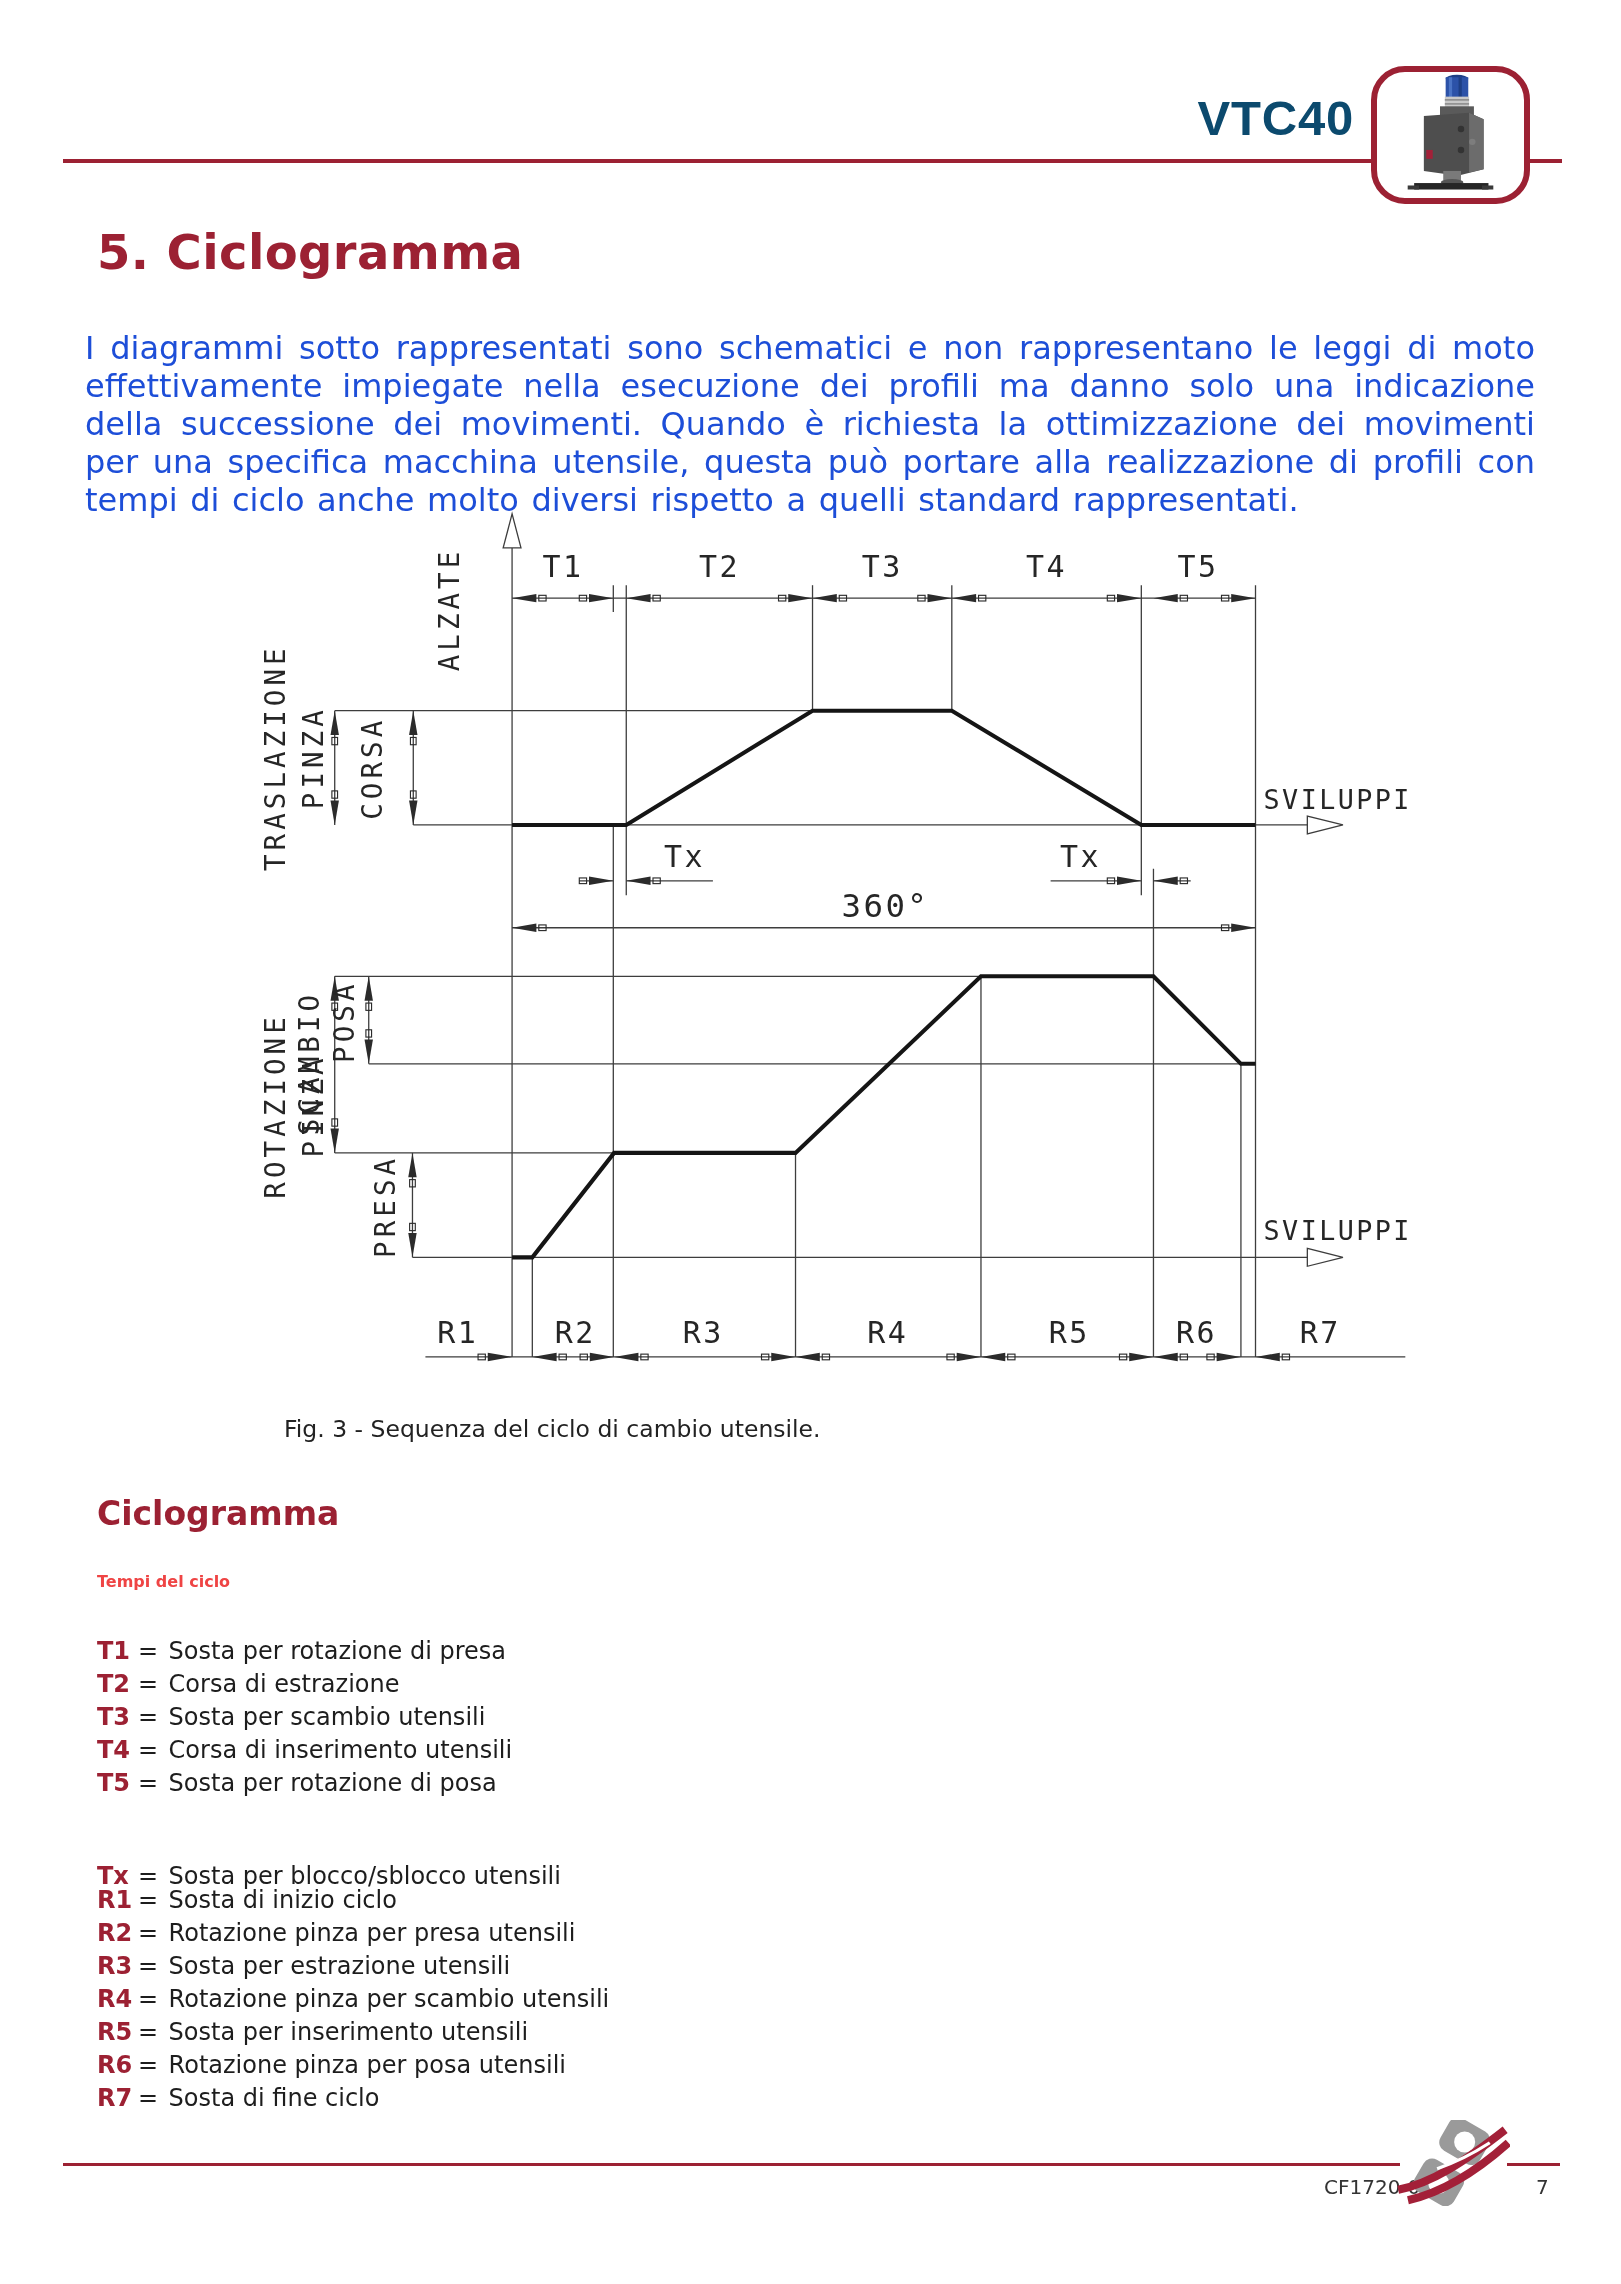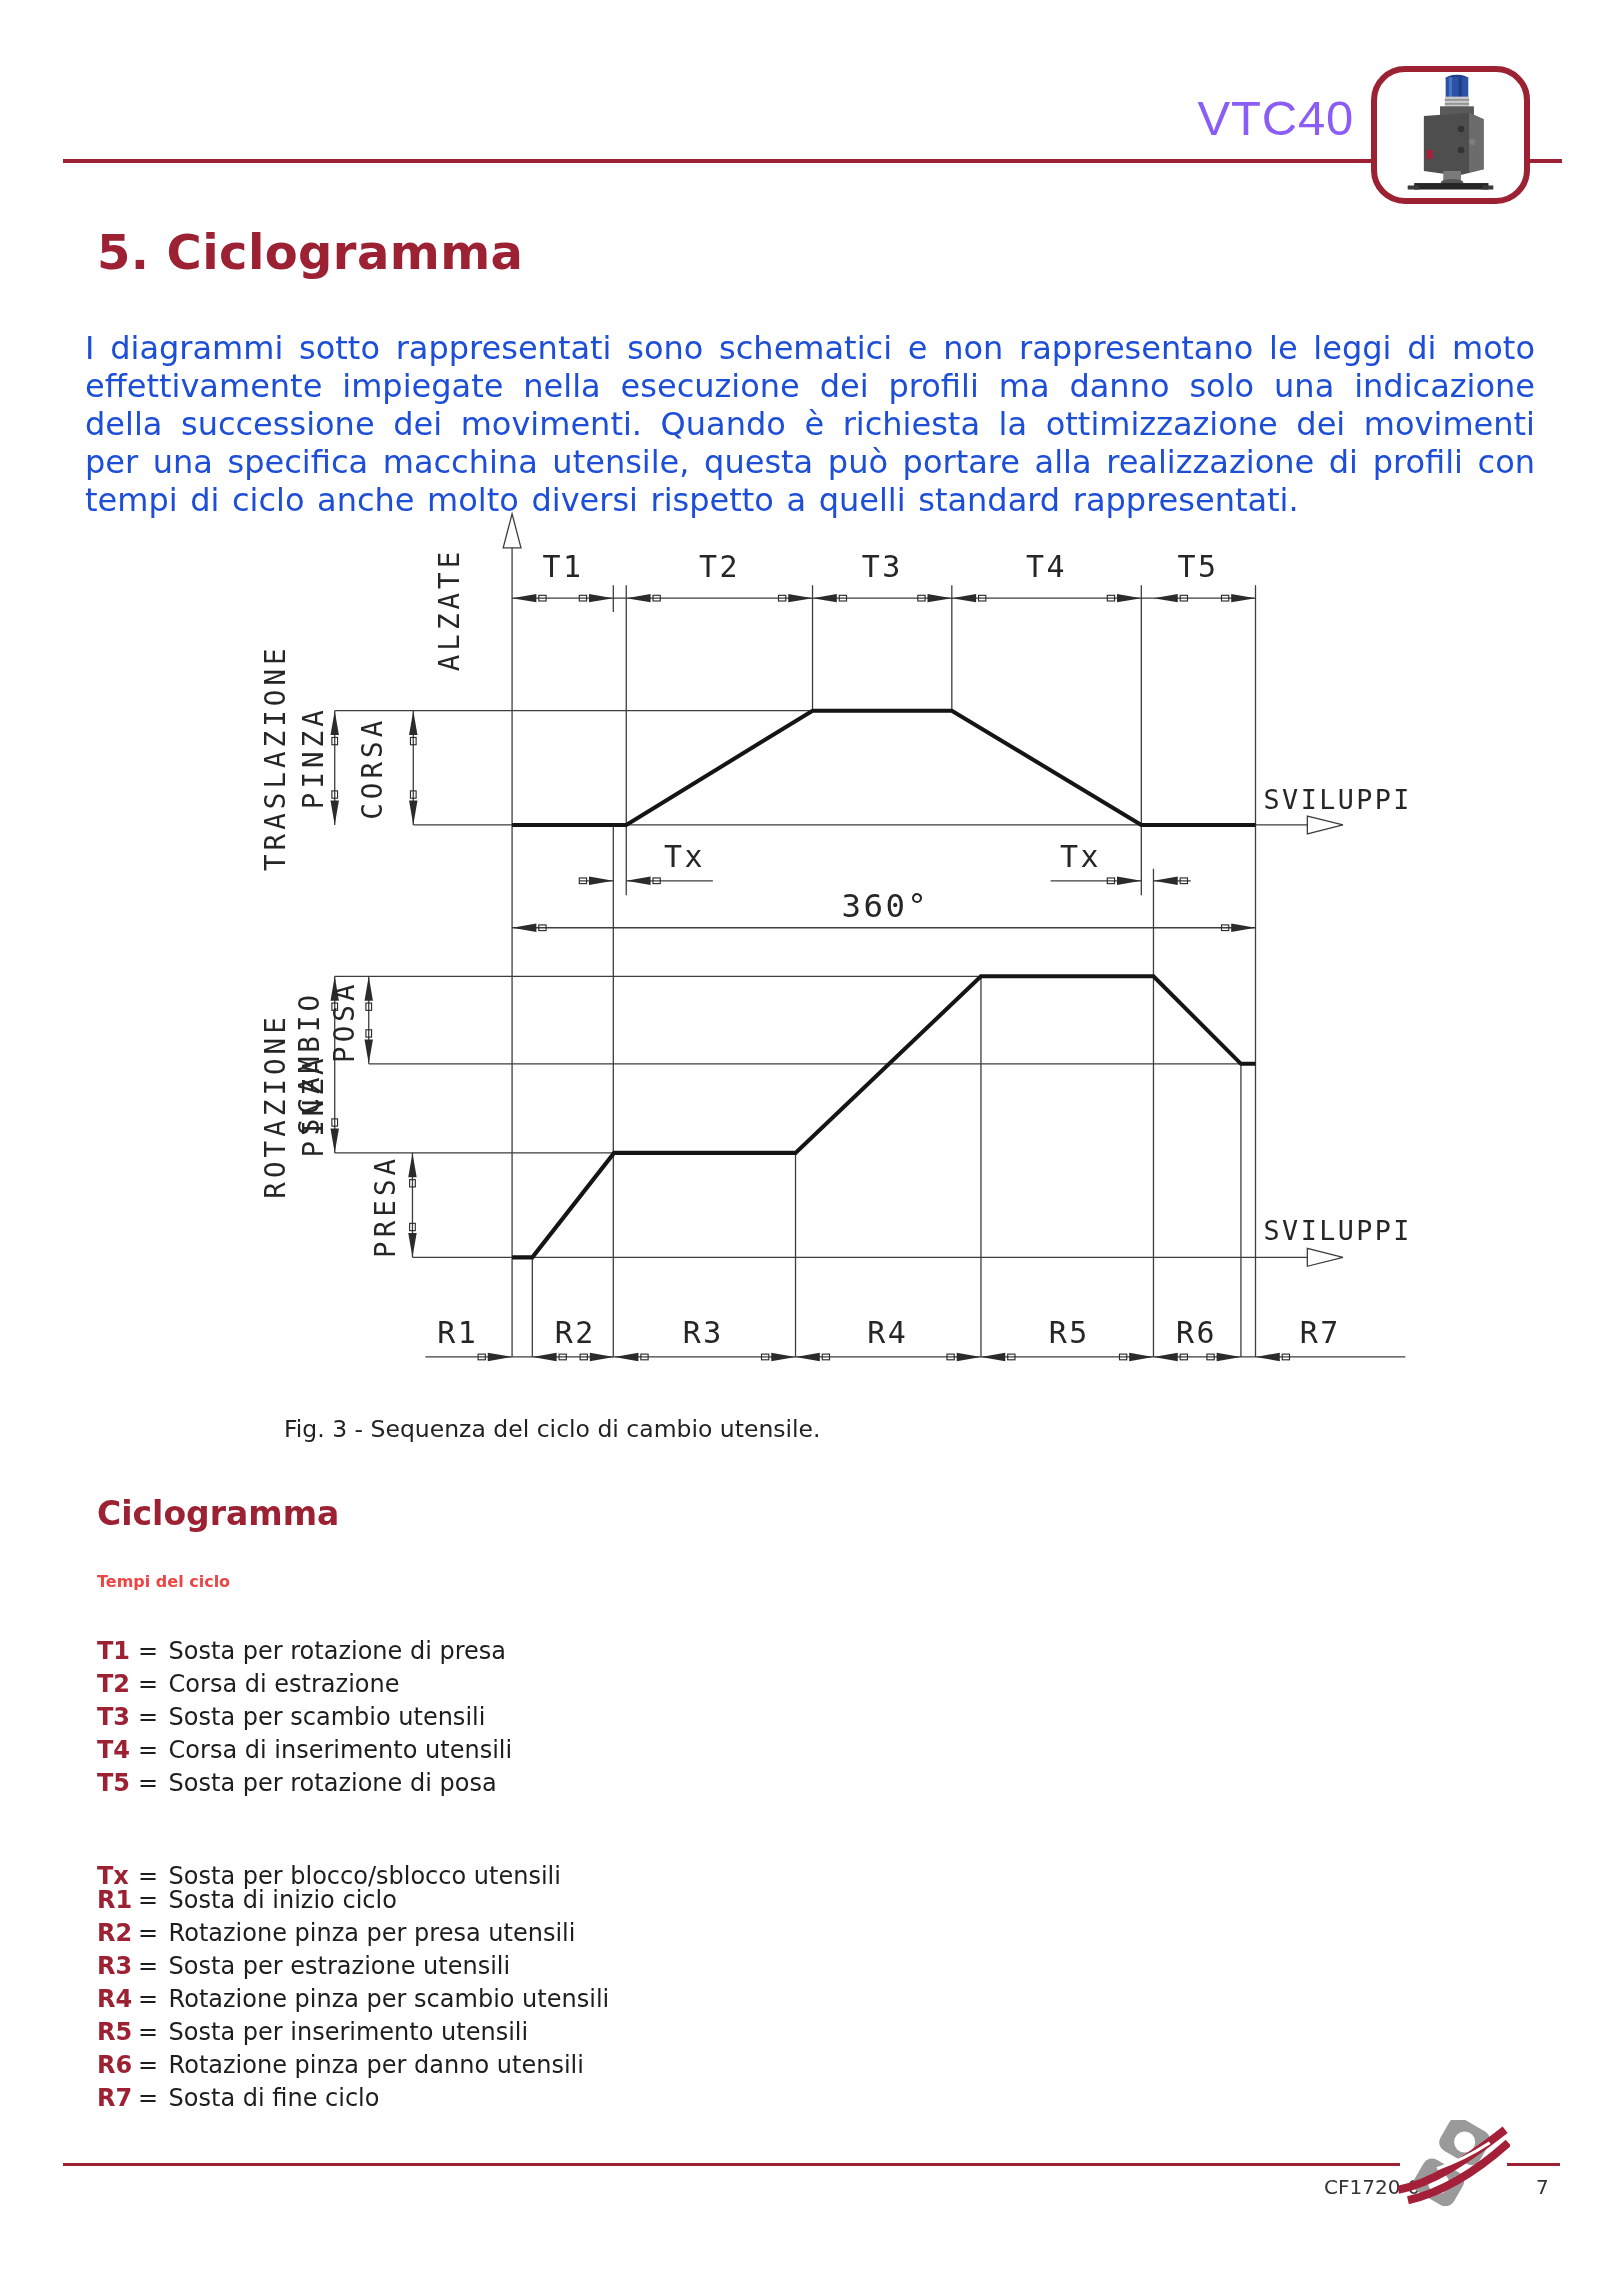--- a/index.html
+++ b/index.html
@@ -6,21 +6,21 @@
   .page {
     position:relative; width:1621px; height:2284px; background:#ffffff;
     margin:0 auto; font-family:"DejaVu Sans", sans-serif; overflow:hidden;
   }
   .rule { position:absolute; background:#9C2133; height:4px; }
   #top-rule-left  { left:63px;  top:159px; width:1308px; }
   #top-rule-right { left:1526px; top:159px; width:36px; }
   #product-name {
     position:absolute; top:94px; right:267px;
     font-family:"Liberation Sans", sans-serif; font-size:49px; line-height:49px;
-    color:#8b5cf6; letter-spacing:0.8px; font-weight:400;
+    color:#0c4a6e; letter-spacing:0.8px; font-weight:700;
   }
   #logo-box {
     position:absolute; left:1371px; top:66px; width:147px; height:126px;
     border:6.5px solid #9C2133; border-radius:34px; background:#fff;
   }
   .h-main {
     position:absolute; left:97px; top:224px; margin:0;
     font-size:48px; color:#9C2133; font-weight:bold; letter-spacing:0.4px;
   }
   #intro {
@@ -279,21 +279,21 @@
   <div id="tx-list" class="def-list">
     <div class="def-row"><span class="def-term">Tx</span><span class="def-eq">=</span><span>Sosta per blocco/sblocco utensili</span></div>
   </div>
 
   <div id="r-list" class="def-list">
     <div class="def-row"><span class="def-term">R1</span><span class="def-eq">=</span><span>Sosta di inizio ciclo</span></div>
     <div class="def-row"><span class="def-term">R2</span><span class="def-eq">=</span><span>Rotazione pinza per presa utensili</span></div>
     <div class="def-row"><span class="def-term">R3</span><span class="def-eq">=</span><span>Sosta per estrazione utensili</span></div>
     <div class="def-row"><span class="def-term">R4</span><span class="def-eq">=</span><span>Rotazione pinza per scambio utensili</span></div>
     <div class="def-row"><span class="def-term">R5</span><span class="def-eq">=</span><span>Sosta per inserimento utensili</span></div>
-    <div class="def-row"><span class="def-term">R6</span><span class="def-eq">=</span><span>Rotazione pinza per danno utensili</span></div>
+    <div class="def-row"><span class="def-term">R6</span><span class="def-eq">=</span><span>Rotazione pinza per posa utensili</span></div>
     <div class="def-row"><span class="def-term">R7</span><span class="def-eq">=</span><span>Sosta di fine ciclo</span></div>
   </div>
 
   <div id="footer-rule-left" class="rule"></div>
   <div id="footer-rule-right" class="rule"></div>
   <div id="doc-code">CF1720-0</div>
   <div id="page-num">7</div>
 
   <svg id="footer-logo" viewBox="0 0 142 106">
     <g transform="rotate(30 86 26)">

